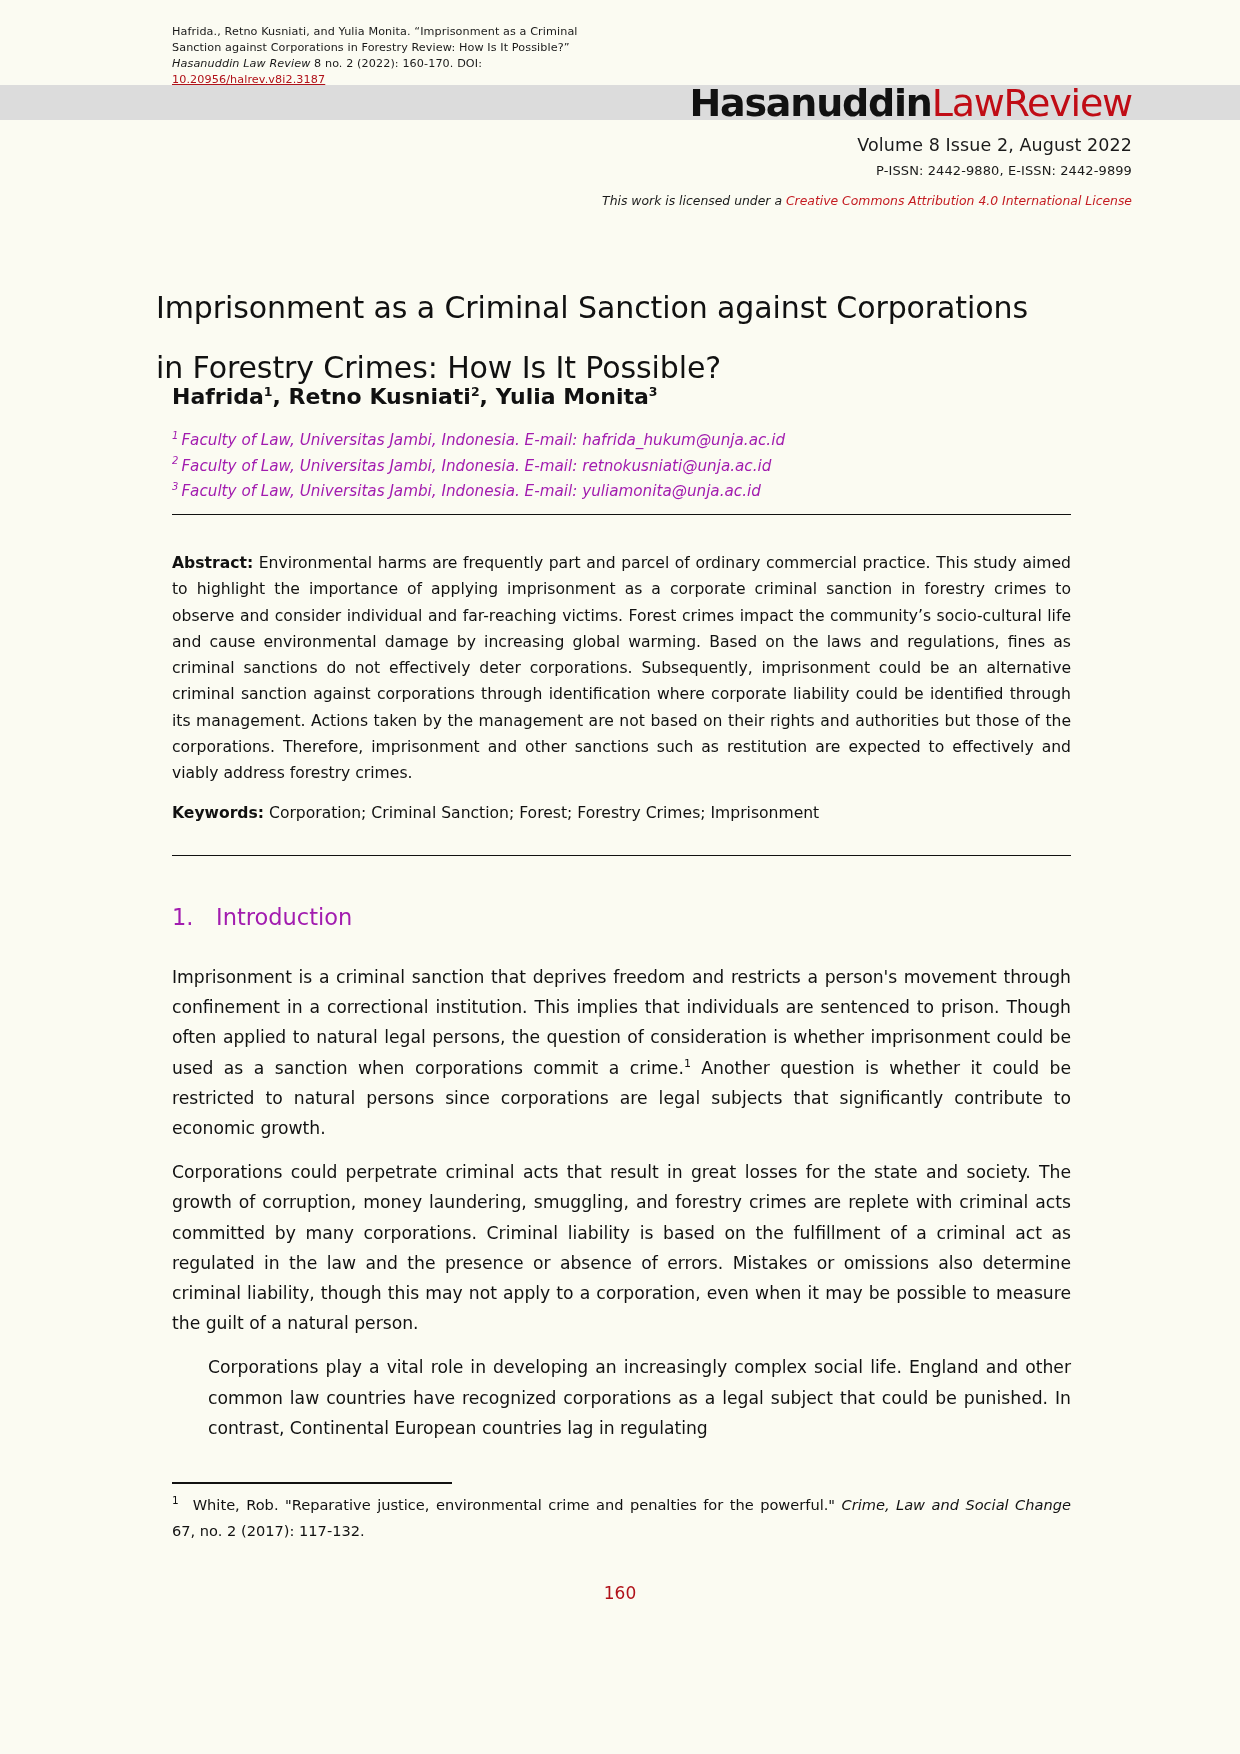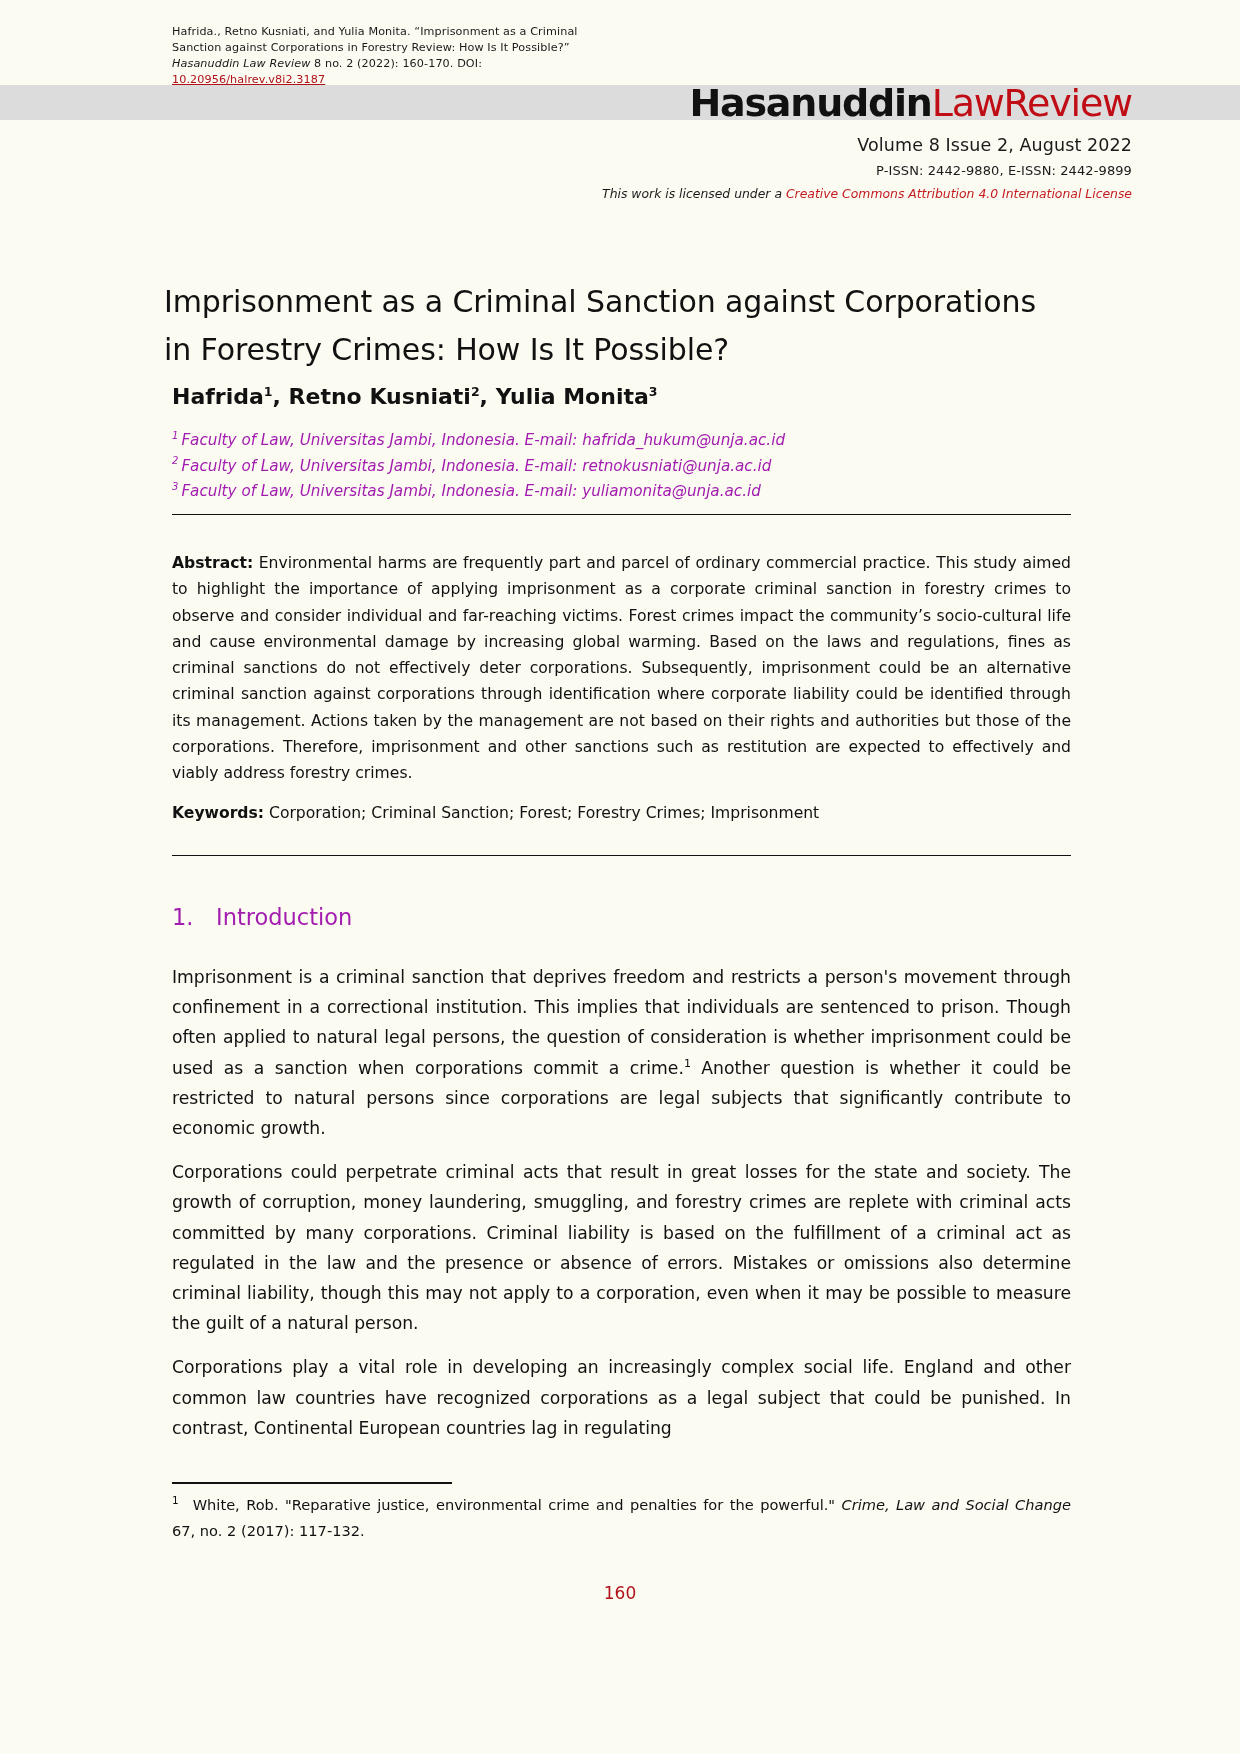--- a/index.html
+++ b/index.html
@@ -79,34 +79,34 @@
     font-size: 13px;
     line-height: 25px;
     color: #1a1a1a;
     letter-spacing: 0.1px;
   }
   .mh-license {
     font-size: 12.4px;
     line-height: 20px;
     font-style: italic;
     color: #1a1a1a;
-    margin-top: 1px;
+    margin-top: 8px;
   }
   .mh-license .lic-link {
     color: #c41b21;
   }
 
   
   .paper-title {
     position: absolute;
-    left: 164px;
+    left: 156px;
     top: 258px;
     width: 900px;
     font-size: 30px;
-    line-height: 48px;
+    line-height: 60px;
     font-weight: 400;
     color: #111;
     letter-spacing: -0.1px;
   }
 
   
   .authors {
     position: absolute;
     left: 172px;
     top: 382px;
@@ -199,21 +199,21 @@
     top: 962px;
     width: 899px;
   }
   .body-par {
     font-size: 17.2px;
     line-height: 30.2px;
     text-align: justify;
     color: #111;
     margin: 0 0 14px 0;
   }
-  .body-par:last-child { margin-bottom: 0; }
+  .body-par:last-child { margin-bottom: 0; margin-left: 36px; }
   .body-par sup {
     font-size: 11px;
     vertical-align: super;
     line-height: 0;
   }
 
   
   .footnote-rule {
     position: absolute;
     left: 172px;

